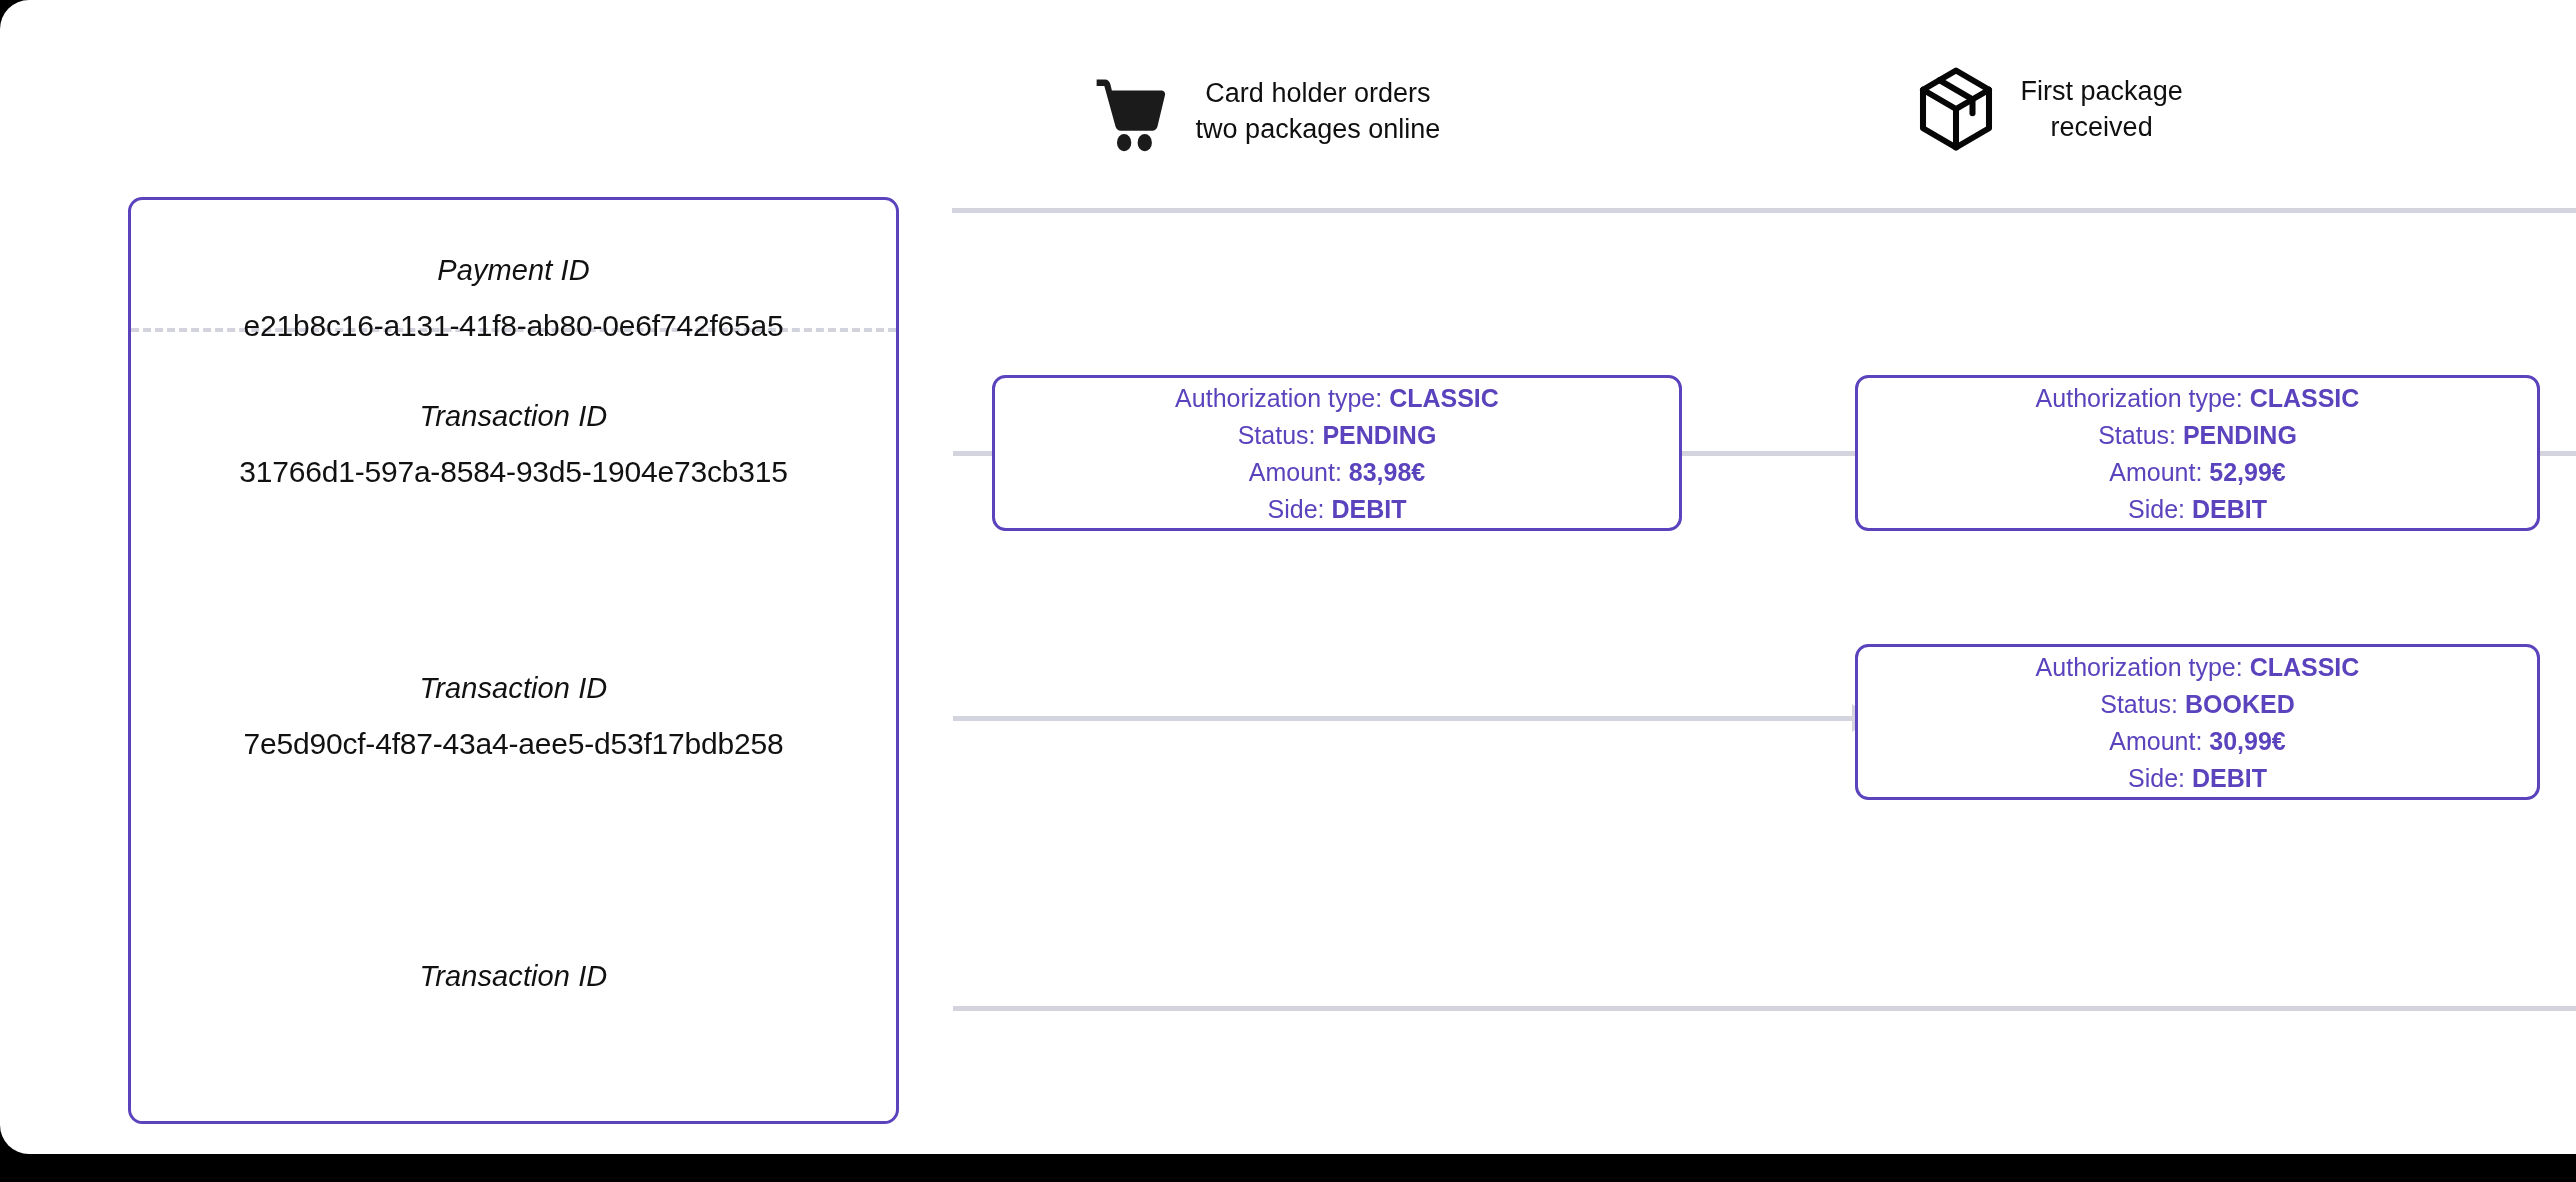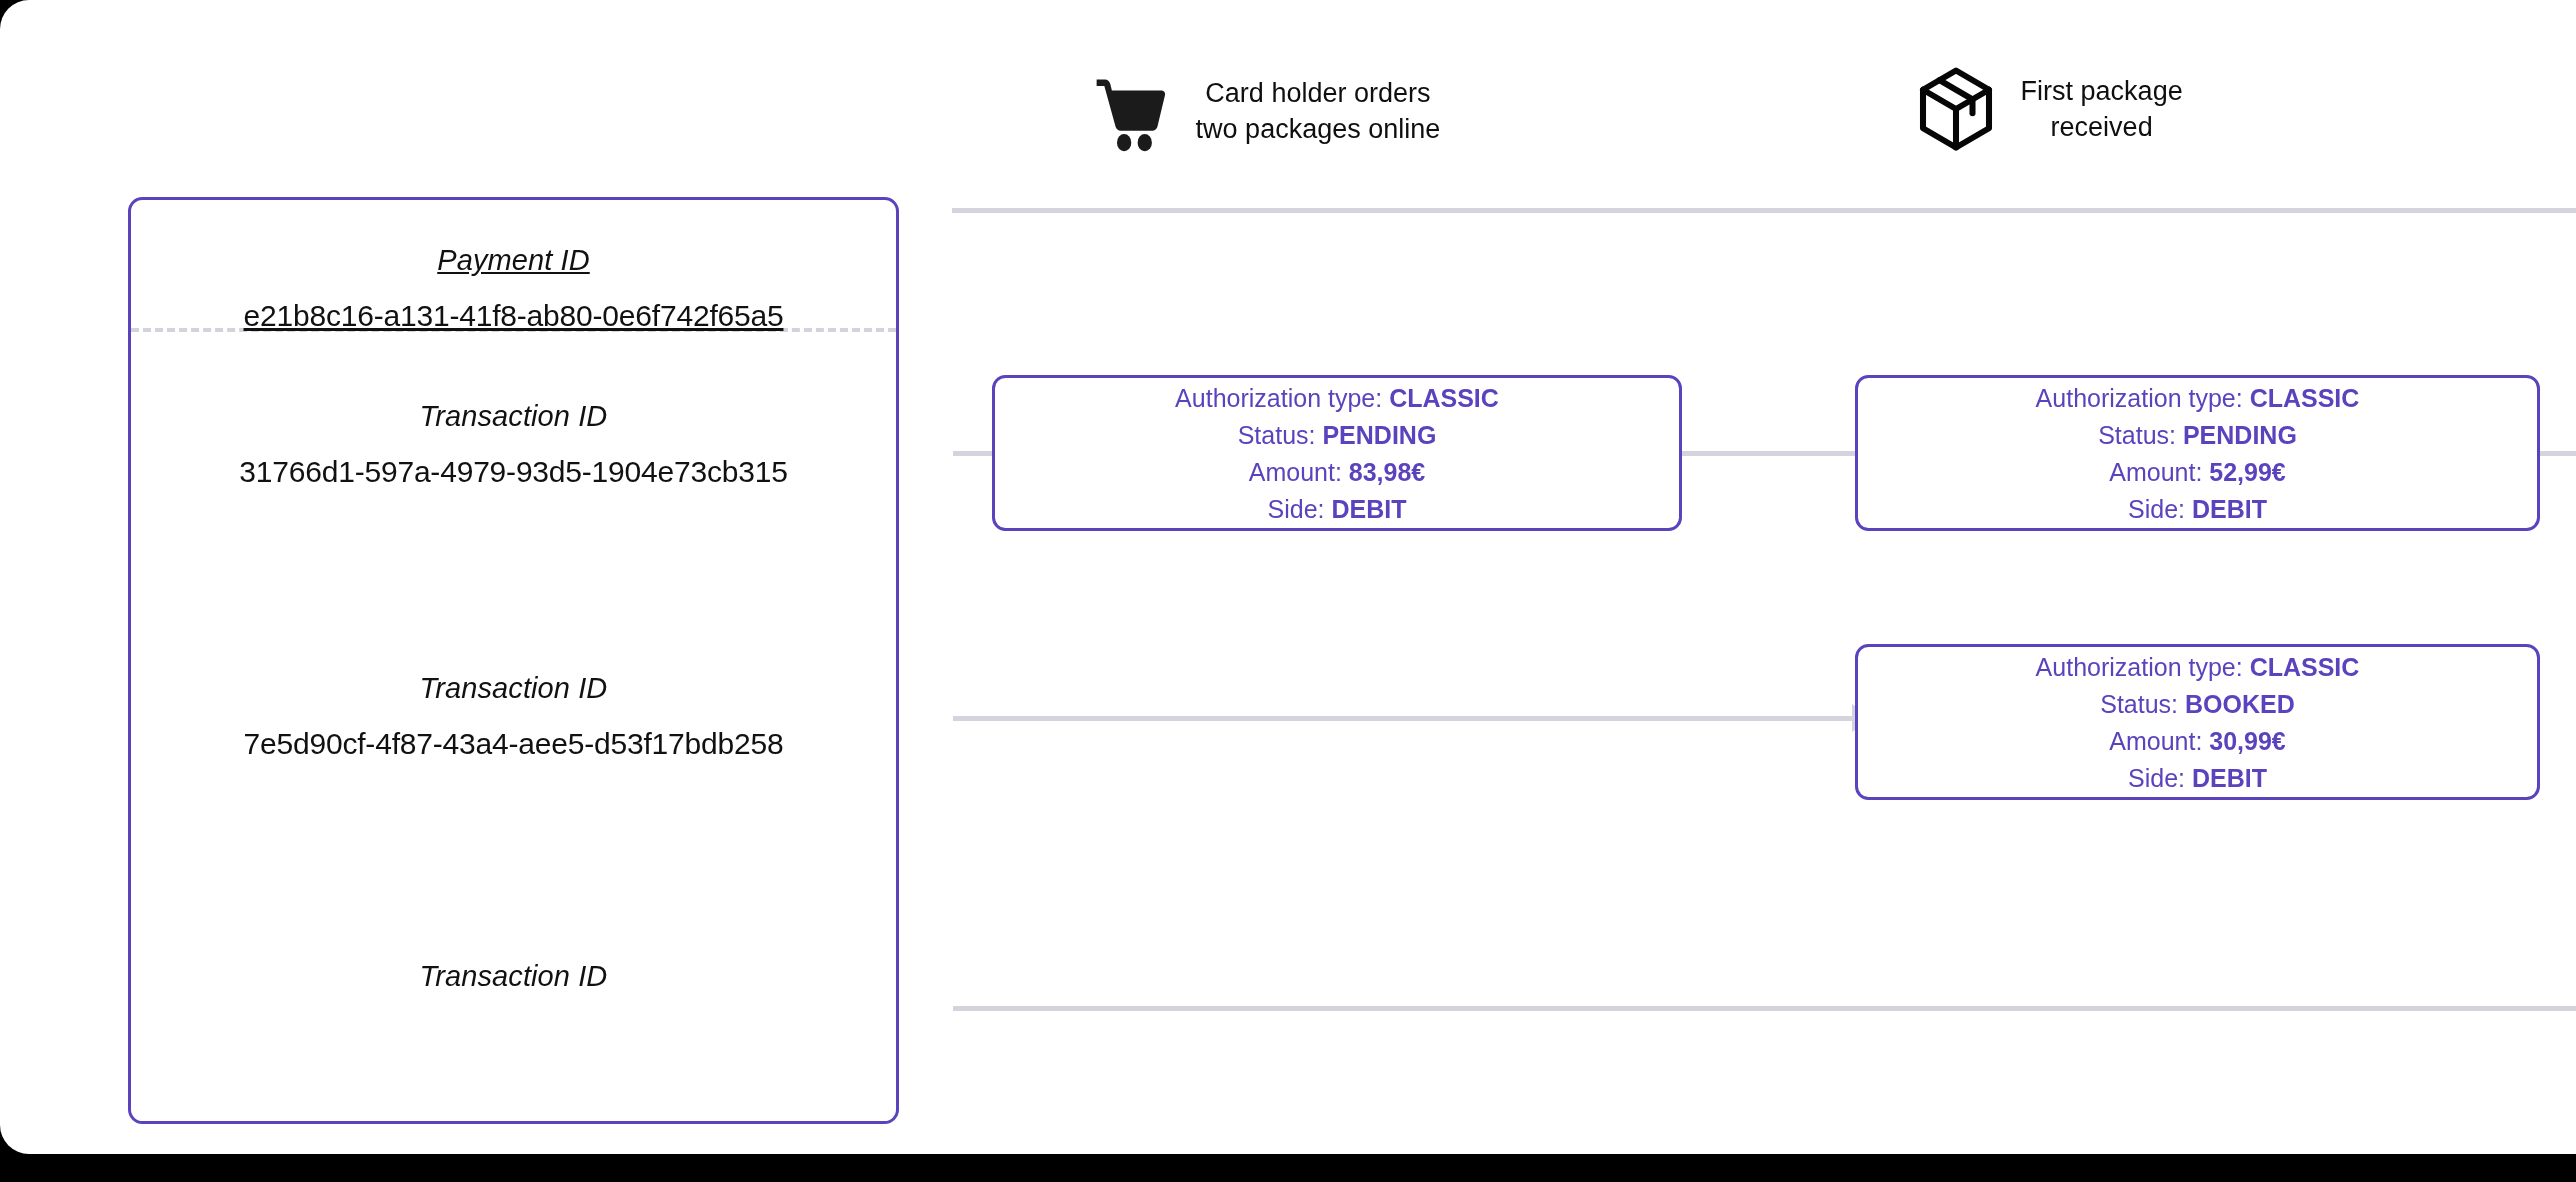--- a/index.html
+++ b/index.html
@@ -135,28 +135,28 @@
 </style>
 </head>
 <body>
 
 <div id="canvas">
   <div id="page-card"></div>
 
   <div id="id-panel">
     <div id="id-divider"></div>
 
-    <div class="id-block" style="top:42px;text-decoration:underline;">
+    <div class="id-block" style="top:52px;">
       <span class="id-label">Payment ID</span>
       <span class="id-value">e21b8c16-a131-41f8-ab80-0e6f742f65a5</span>
     </div>
 
     <div class="id-block" style="top:198px;">
       <span class="id-label">Transaction ID</span>
-      <span class="id-value">31766d1-597a-4979-93d5-1904e73cb315</span>
+      <span class="id-value">31766d1-597a-8584-93d5-1904e73cb315</span>
     </div>
 
     <div class="id-block" style="top:470px;">
       <span class="id-label">Transaction ID</span>
       <span class="id-value">7e5d90cf-4f87-43a4-aee5-d53f17bdb258</span>
     </div>
 
     <div class="id-block" style="top:758px;">
       <span class="id-label">Transaction ID</span>
     </div>

